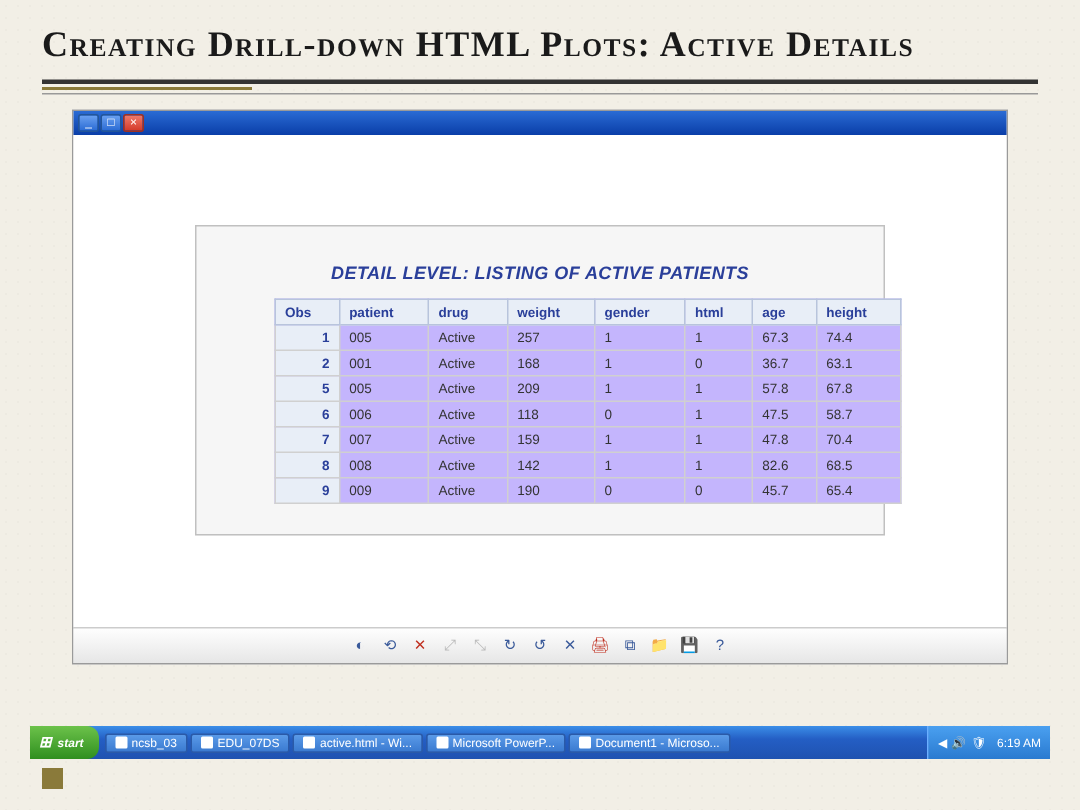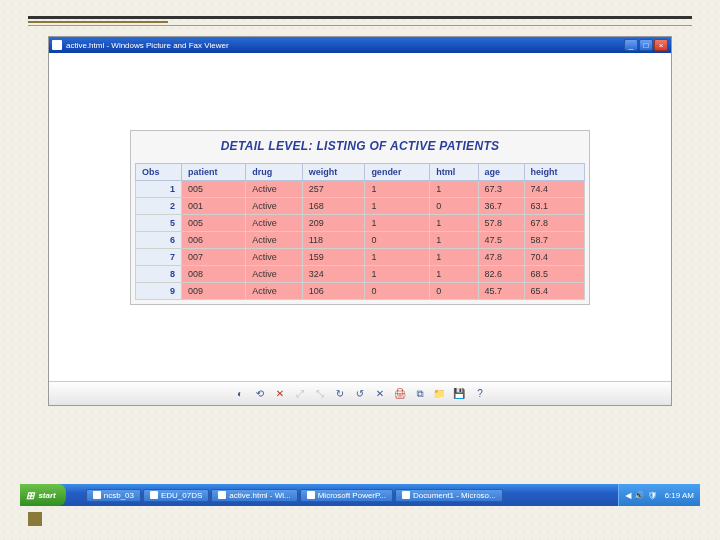--- a/index.html
+++ b/index.html
@@ -58,37 +58,38 @@
     top: 16px; left:0; right:0; bottom: 24px;
     background: #fff;
     display: flex;
     align-items: center;
     justify-content: center;
     overflow: hidden;
   }
   .report {
     border: 1px solid #c0c0c0;
     background: #f6f6f6;
-    padding: 4px;
+    padding: 20px;
     width: 460px;
   }
   .report-title {
     color: #2a3f9a;
     font-style: italic;
     font-weight: bold;
     font-size: 12px;
     text-align: center;
     margin: 4px 0 10px 0;
     letter-spacing: .3px;
   }
   table.data {
     border-collapse: collapse;
     width: 100%;
     font-size: 9px;
-    background: #fca5a5;
+    background: #c4b5fd;
+    margin-left: 32px;
   }
   table.data th {
     background: #e8eef7;
     color: #2a3f9a;
     font-weight: bold;
     border: 1px solid #b8c4dc;
     padding: 3px 6px;
     text-align: left;
   }
   table.data td {
@@ -137,21 +138,21 @@
   .start-btn {
     background: linear-gradient(#6cc24a,#2f8f1f);
     display: flex; align-items: center;
     padding: 0 10px 0 6px;
     gap: 4px;
     border-radius: 0 8px 8px 0;
     font-weight: bold;
     font-style: italic;
   }
   .start-logo { font-size:10px; }
-  .task-items { display:flex; align-items:center; gap:2px; padding:2px 20px; flex:1;}
+  .task-items { display:flex; align-items:center; gap:2px; padding:2px 4px; flex:1;}
   .task-item {
     background: linear-gradient(#5a9ae8,#3a7ad0);
     border:1px solid #2a5aa8;
     border-radius:2px;
     padding: 1px 6px;
     display:flex; align-items:center; gap:3px;
     max-width: 110px;
     overflow:hidden; white-space:nowrap;
   }
   .task-ic { width:8px; height:8px; background:#fff; border-radius:1px; display:inline-block;}
@@ -165,30 +166,27 @@
     position:absolute;
     left:28px; bottom:14px;
     width:14px; height:14px;
     background:#8a7a3a;
   }
 </style>
 </head>
 <body>
 
 <div class="slide">
+  <div class="slide-title">Creating Drill-down HTML Plots: Active Details</div>
   <div class="rule-dark"></div>
   <div class="rule-accent"></div>
   <div class="rule-thin"></div>
 
   <div class="viewer-window">
     <div class="titlebar">
-      <div class="titlebar-left">
-        <span class="app-icon"></span>
-        <span>active.html - Windows Picture and Fax Viewer</span>
-      </div>
       <div class="win-ctrls">
         <div class="win-btn">_</div>
         <div class="win-btn">□</div>
         <div class="win-btn win-close">×</div>
       </div>
     </div>
 
     <div class="viewer-body">
       <div class="report">
         <div class="report-title">DETAIL LEVEL: LISTING OF ACTIVE PATIENTS</div>
@@ -253,31 +251,31 @@
                 <td class="num">159</td>
                 <td class="num">1</td>
                 <td class="num">1</td>
                 <td class="num">47.8</td>
                 <td class="num">70.4</td>
               </tr>
               <tr>
                 <td class="rowhead">8</td>
                 <td>008</td>
                 <td>Active</td>
-                <td class="num">324</td>
+                <td class="num">142</td>
                 <td class="num">1</td>
                 <td class="num">1</td>
                 <td class="num">82.6</td>
                 <td class="num">68.5</td>
               </tr>
               <tr>
                 <td class="rowhead">9</td>
                 <td>009</td>
                 <td>Active</td>
-                <td class="num">106</td>
+                <td class="num">190</td>
                 <td class="num">0</td>
                 <td class="num">0</td>
                 <td class="num">45.7</td>
                 <td class="num">65.4</td>
               </tr>
             </tbody>
         </table>
       </div>
     </div>
 

